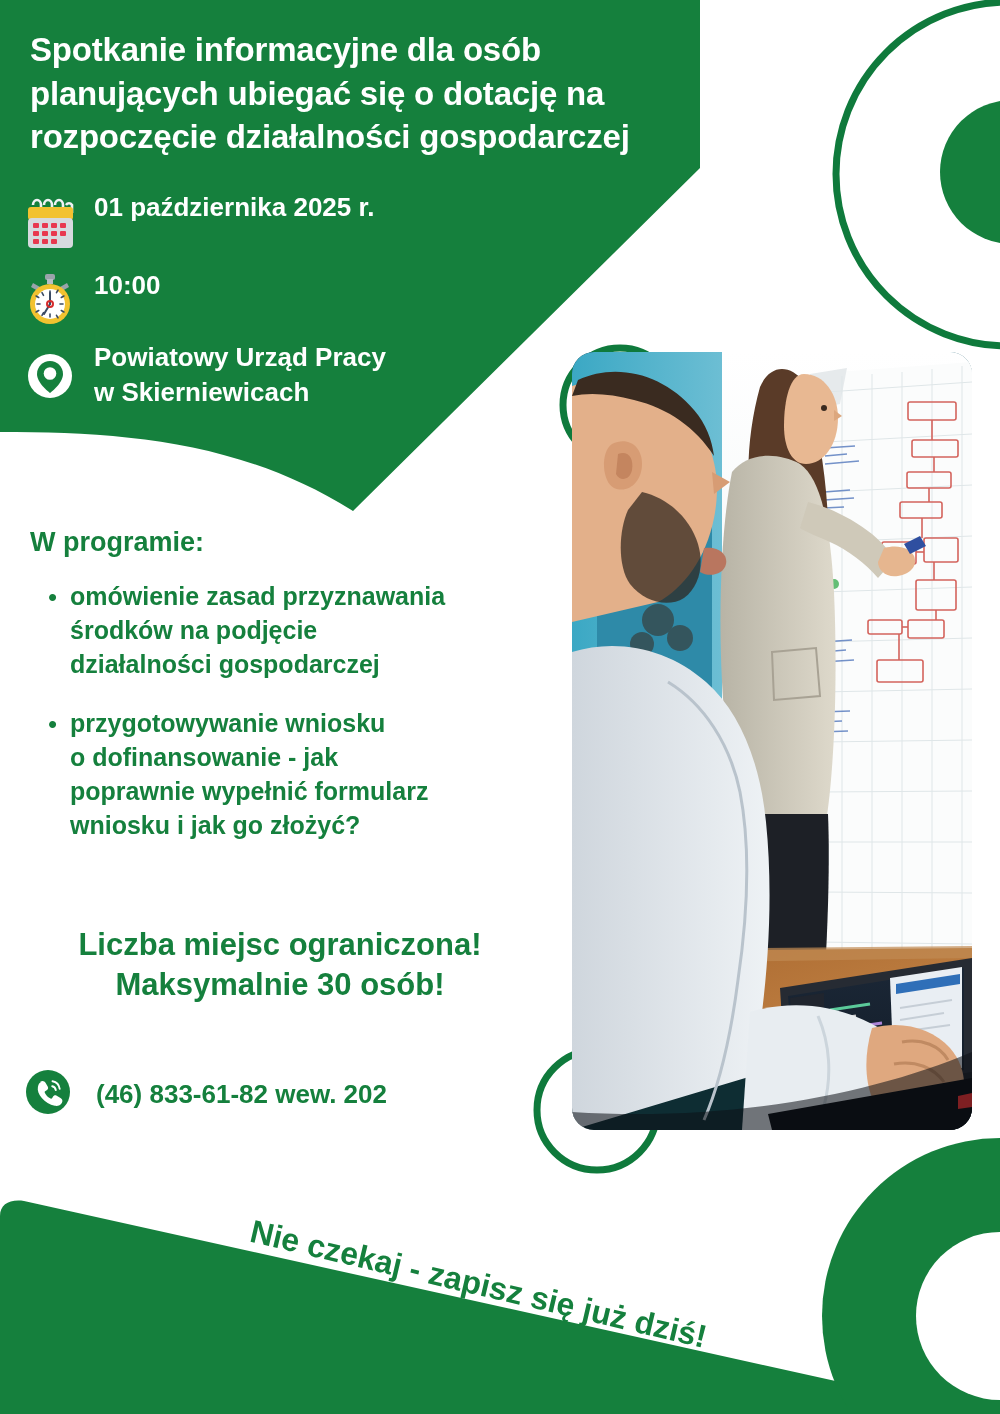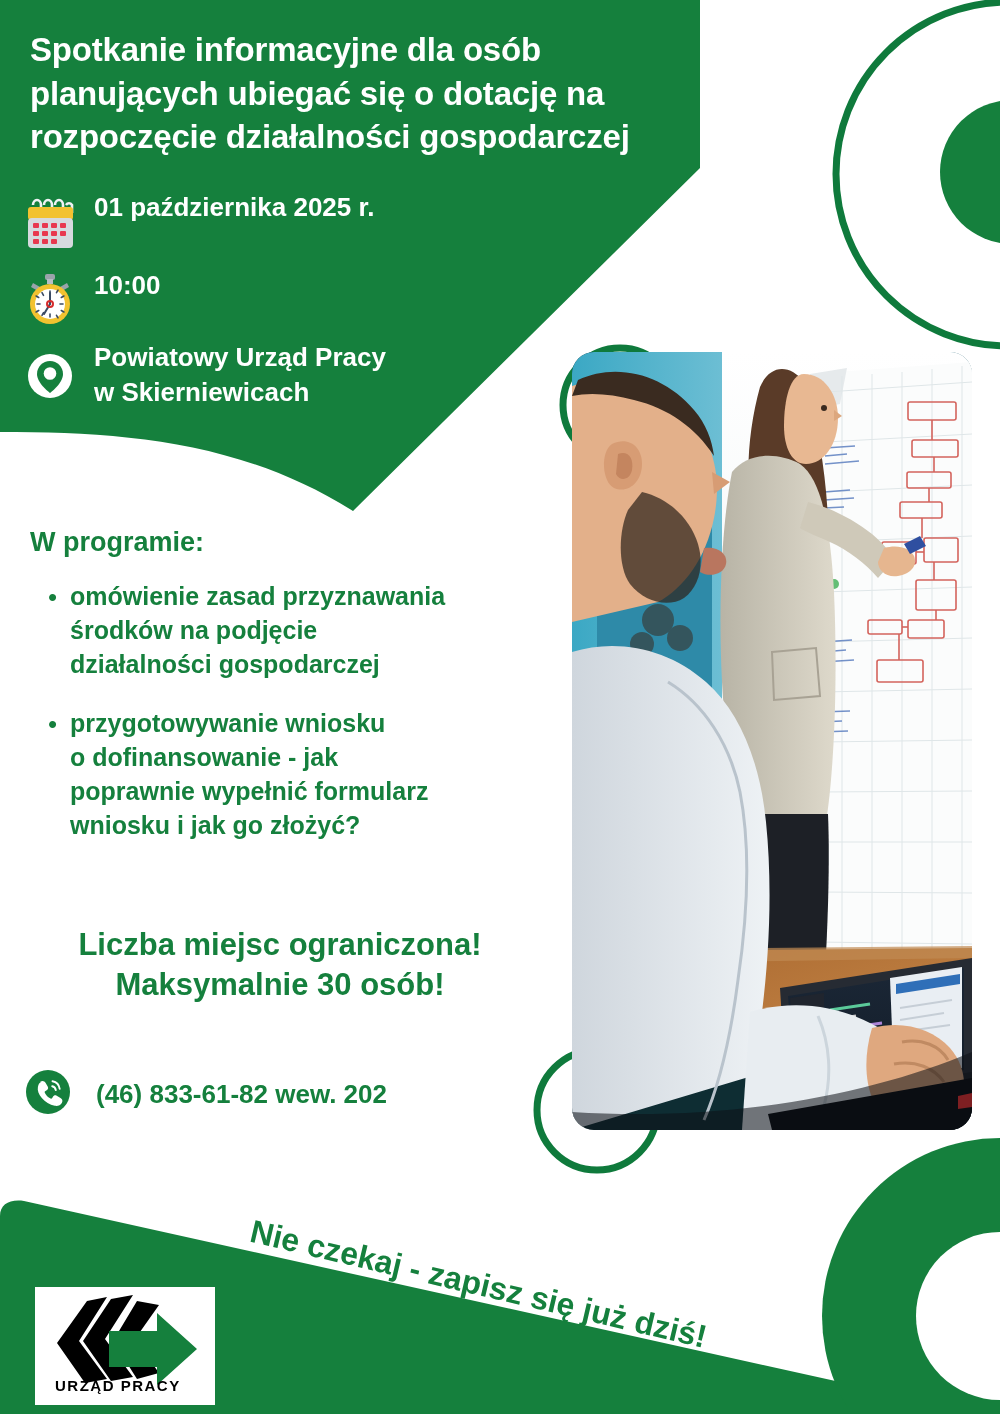--- a/index.html
+++ b/index.html
@@ -539,31 +539,14 @@
           <path d="M28.5 13.2 a9 9 0 0 1 7.2 7.6"></path>
           <path d="M28.2 18.3 a4.6 4.6 0 0 1 3.6 3.8"></path>
         </g>
       </svg>
     </span>
     <span id="phone-number">(46) 833-61-82 wew. 202</span>
   </div>
 
   <div id="tagline">Nie czekaj - zapisz się już dziś!</div>
 
-  <div id="logo">
-    <svg width="180" height="118" viewBox="0 0 180 118" xmlns="http://www.w3.org/2000/svg">
-      <rect x="0" y="0" width="180" height="118" fill="#ffffff"></rect>
-
-      <g fill="#000000">
-        <path d="M52 14 L72 10 L44 54 L72 92 L50 96 L22 56 Z"></path>
-        <path d="M76 12 L98 8 L70 52 L98 90 L76 94 L48 54 Z"></path>
-        <path d="M102 14 L124 18 L100 52 L124 86 L102 92 L78 54 Z"></path>
-      </g>
-
-      <g fill="#15803d">
-        <path d="M74 44 L122 44 L122 26 L162 62 L122 98 L122 80 L74 80 Z"></path>
-      </g>
-
-      <text x="20" y="104" font-family="&quot;Liberation Sans&quot;, sans-serif" font-size="15" font-weight="bold" fill="#000000" letter-spacing="1.5">URZĄD  PRACY</text>
-    </svg>
-  </div>
 
 </div>
 
 </body></html>

